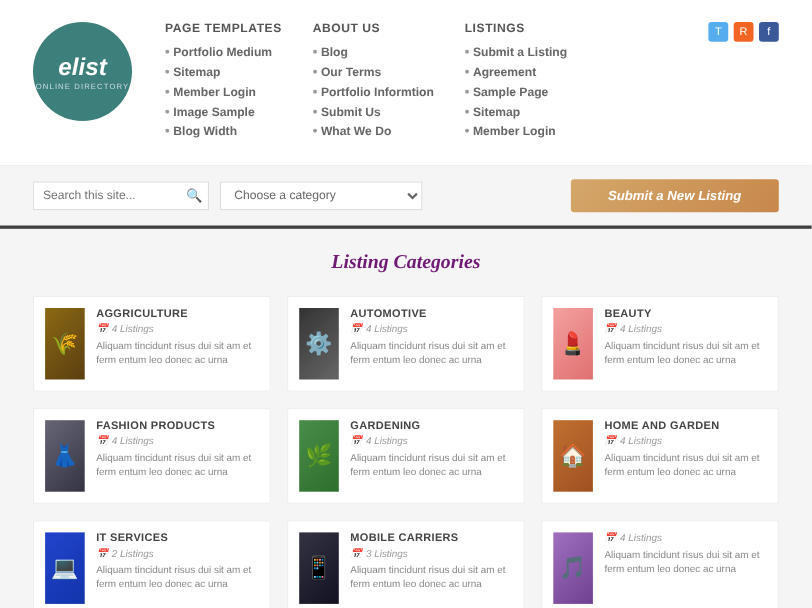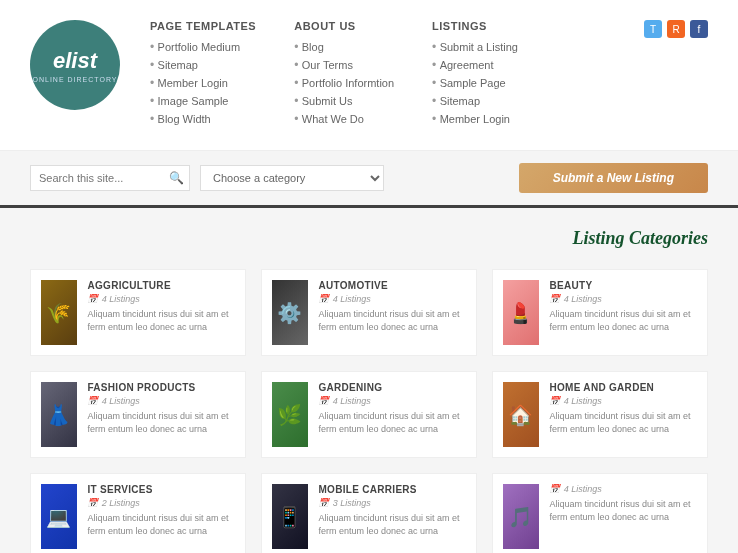--- a/index.html
+++ b/index.html
@@ -3,43 +3,43 @@
   <meta charset="utf-8">
   <style>
     * { margin: 0; padding: 0; box-sizing: border-box; }
     body { font-family: Arial, sans-serif; background: #f5f5f5; font-size: 12px; color: #333; width: 738px; }
 
     
     .header { background: #fff; padding: 20px 30px; display: flex; align-items: flex-start; gap: 30px; border-bottom: 1px solid #eee; }
     .logo-circle { width: 90px; height: 90px; background: #3d7f7a; border-radius: 50%; display: flex; flex-direction: column; align-items: center; justify-content: center; color: #fff; flex-shrink: 0; }
     .logo-circle .logo-main { font-size: 22px; font-style: italic; font-weight: bold; color: #fff; }
     .logo-circle .logo-sub { font-size: 7px; letter-spacing: 1px; text-transform: uppercase; color: #cde; margin-top: 2px; }
-    .nav-menus { display: flex; gap: 38px; flex: 1; }
+    .nav-menus { display: flex; gap: 28px; flex: 1; }
     .nav-column h4 { font-size: 11px; font-weight: bold; color: #555; margin-bottom: 8px; text-transform: uppercase; letter-spacing: 0.5px; }
-    .nav-column ul { list-style: none; }
+    .nav-column ul { list-style: none; font-weight: bold; }
     .nav-column ul li { margin-bottom: 4px; }
     .nav-column ul li a { color: #666; text-decoration: none; font-size: 11px; }
     .nav-column ul li::before { content: "• "; color: #999; }
     .social-icons { display: flex; gap: 5px; align-items: flex-start; margin-left: auto; }
     .social-icon { width: 18px; height: 18px; background: #aaa; border-radius: 3px; display: flex; align-items: center; justify-content: center; color: #fff; font-size: 10px; }
     .social-twitter { background: #55acee; }
     .social-rss { background: #f26522; }
     .social-facebook { background: #3b5998; }
 
     
     .search-bar { background: #f5f5f5; padding: 12px 30px; display: flex; align-items: center; gap: 10px; border-bottom: 3px solid #404040; }
     .search-input-wrap { display: flex; align-items: center; border: 1px solid #ddd; background: #fff; padding: 5px 8px; width: 160px; }
     .search-input-wrap input { border: none; outline: none; font-size: 11px; color: #999; width: 130px; }
     .search-icon { color: #999; font-size: 12px; }
     .category-select { border: 1px solid #ddd; background: #fff; padding: 5px 8px; font-size: 11px; color: #666; width: 184px; }
     .submit-btn { margin-left: auto; background: linear-gradient(135deg, #d4a76a, #c8874a); color: #fff; border: none; padding: 8px 34px; font-size: 12px; font-style: italic; cursor: pointer; border-radius: 3px; font-weight: bold; }
 
     
     .main-content { padding: 20px 30px; }
-    .section-title { text-align: right; font-size: 18px; font-style: italic; color: #14532d; margin-bottom: 20px; font-family: Georgia, serif; }
+    .section-title { text-align: center; font-size: 18px; font-style: italic; color: #701a75; margin-bottom: 20px; font-family: Georgia, serif; }
 
     
     .category-grid { display: grid; grid-template-columns: repeat(3, 1fr); gap: 15px; }
     .category-card { background: #fff; padding: 10px; display: flex; gap: 10px; align-items: flex-start; border: 1px solid #eee; }
     .category-info h3 { font-size: 10px; font-weight: bold; color: #444; text-transform: uppercase; margin-bottom: 3px; letter-spacing: 0.3px; }
     .category-listings { font-size: 9px; color: #999; margin-bottom: 4px; display: flex; align-items: center; gap: 3px; font-style: italic; }
     .listing-icon { color: #bbb; font-size: 9px; }
     .category-desc { font-size: 9px; color: #888; line-height: 1.4; }
 
     

